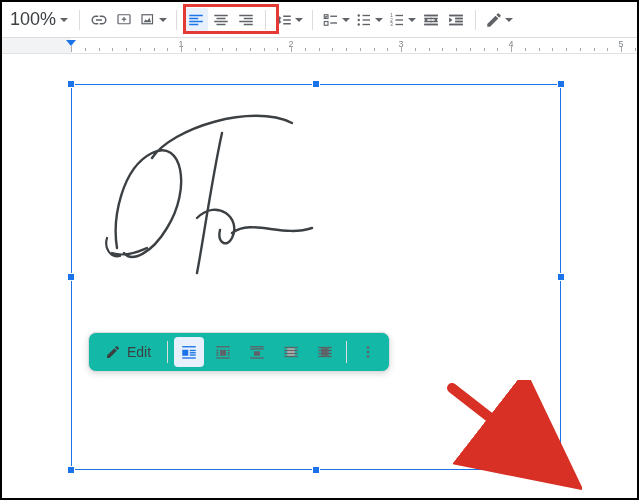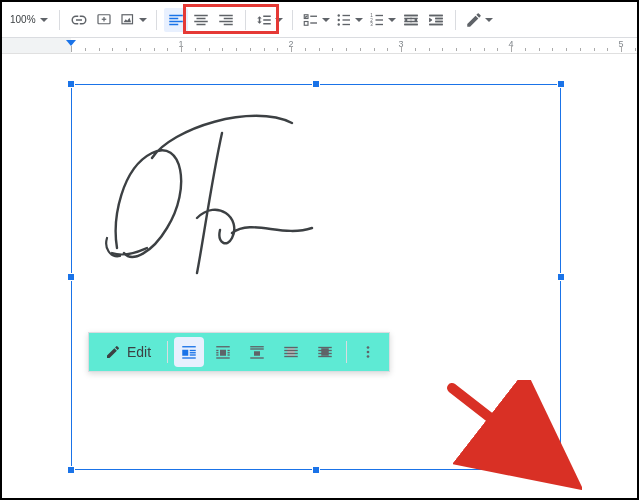--- a/index.html
+++ b/index.html
@@ -5,21 +5,21 @@
   * { box-sizing: border-box; margin: 0; padding: 0; }
   body { font-family: Arial, sans-serif; background: #fff; width: 639px; height: 500px; overflow: hidden; position: relative; border: 2px solid #000; }
   
   .toolbar { height: 36px; background: #fff; border-bottom: 1px solid #dadce0; display: flex; align-items: center; padding: 0 4px; gap: 2px; }
   .tb-group { display: flex; align-items: center; gap: 1px; }
   .tb-sep { width: 1px; height: 20px; background: #dadce0; margin: 0 5px; }
   .tb-btn { width: 24px; height: 24px; display: flex; align-items: center; justify-content: center; border-radius: 2px; cursor: pointer; color: #5f6368; }
   .tb-btn.active { background: #e8f0fe; color: #1a73e8; }
   .tb-btn.dd { width: 32px; }
   .tb-btn svg { width: 18px; height: 18px; }
-  .zoom { display: flex; align-items: center; font-size: 10px; color: #3c4043; padding: 0 4px; gap: 4px; cursor: pointer; }
+  .zoom { display: flex; align-items: center; font-size: 18px; color: #3c4043; padding: 0 4px; gap: 4px; cursor: pointer; }
   .dd-arrow { width: 0; height: 0; border-left: 4px solid transparent; border-right: 4px solid transparent; border-top: 4px solid #5f6368; }
   .highlight-box { position: absolute; border: 3px solid #e53935; pointer-events: none; }
 
   .ruler { height: 16px; background: #fff; border-bottom: 1px solid #e0e0e0; position: relative; font-size: 9px; color: #80868b; overflow: hidden; }
   .ruler-bg { position: absolute; left: 0; right: 0; top: 0; bottom: 0; }
   .ruler-num { position: absolute; top: 1px; transform: translateX(-50%); }
   .ruler-tick { position: absolute; top: 10px; width: 1px; height: 3px; background: #aaa; }
   .ruler-tick.big { top: 8px; height: 6px; }
   .indent-marker { position: absolute; top: 2px; width: 0; height: 0; border-left: 5px solid transparent; border-right: 5px solid transparent; border-top: 6px solid #1a73e8; }
   .margin-shade { position: absolute; top: 0; bottom: 0; background: #f1f3f4; }
@@ -32,21 +32,21 @@
   .h-tr { top: -5px; right: -5px; }
   .h-bl { bottom: -5px; left: -5px; }
   .h-br { bottom: -5px; right: -5px; }
   .h-tm { top: -5px; left: 50%; margin-left: -4px; }
   .h-bm { bottom: -5px; left: 50%; margin-left: -4px; }
   .h-ml { left: -5px; top: 50%; margin-top: -4px; }
   .h-mr { right: -5px; top: 50%; margin-top: -4px; }
 
   .signature { position: absolute; }
 
-  .floating-bar { position: absolute; background: #5eead4; border: 1px solid #dadce0; border-radius: 0; box-shadow: 0 2px 6px rgba(0,0,0,0.15); height: 40px; display: flex; align-items: center; padding: 0 6px; gap: 4px; }
+  .floating-bar { position: absolute; background: #14b8a6; border: 1px solid #dadce0; border-radius: 8px; box-shadow: 0 2px 6px rgba(0,0,0,0.15); height: 40px; display: flex; align-items: center; padding: 0 6px; gap: 4px; }
   .fb-btn { height: 30px; display: flex; align-items: center; justify-content: center; border-radius: 4px; cursor: pointer; color: #5f6368; padding: 0 6px; }
   .fb-btn.icon-only { width: 30px; padding: 0; }
   .fb-btn.active { background: #e8f0fe; color: #1a73e8; }
   .fb-btn svg { width: 18px; height: 18px; }
   .fb-edit { gap: 6px; font-size: 14px; color: #3c4043; font-weight: 500; padding: 0 10px; }
   .fb-sep { width: 1px; height: 22px; background: #dadce0; margin: 0 2px; }
 
   .arrow-annotation { position: absolute; pointer-events: none; }
 </style>
 </head>

